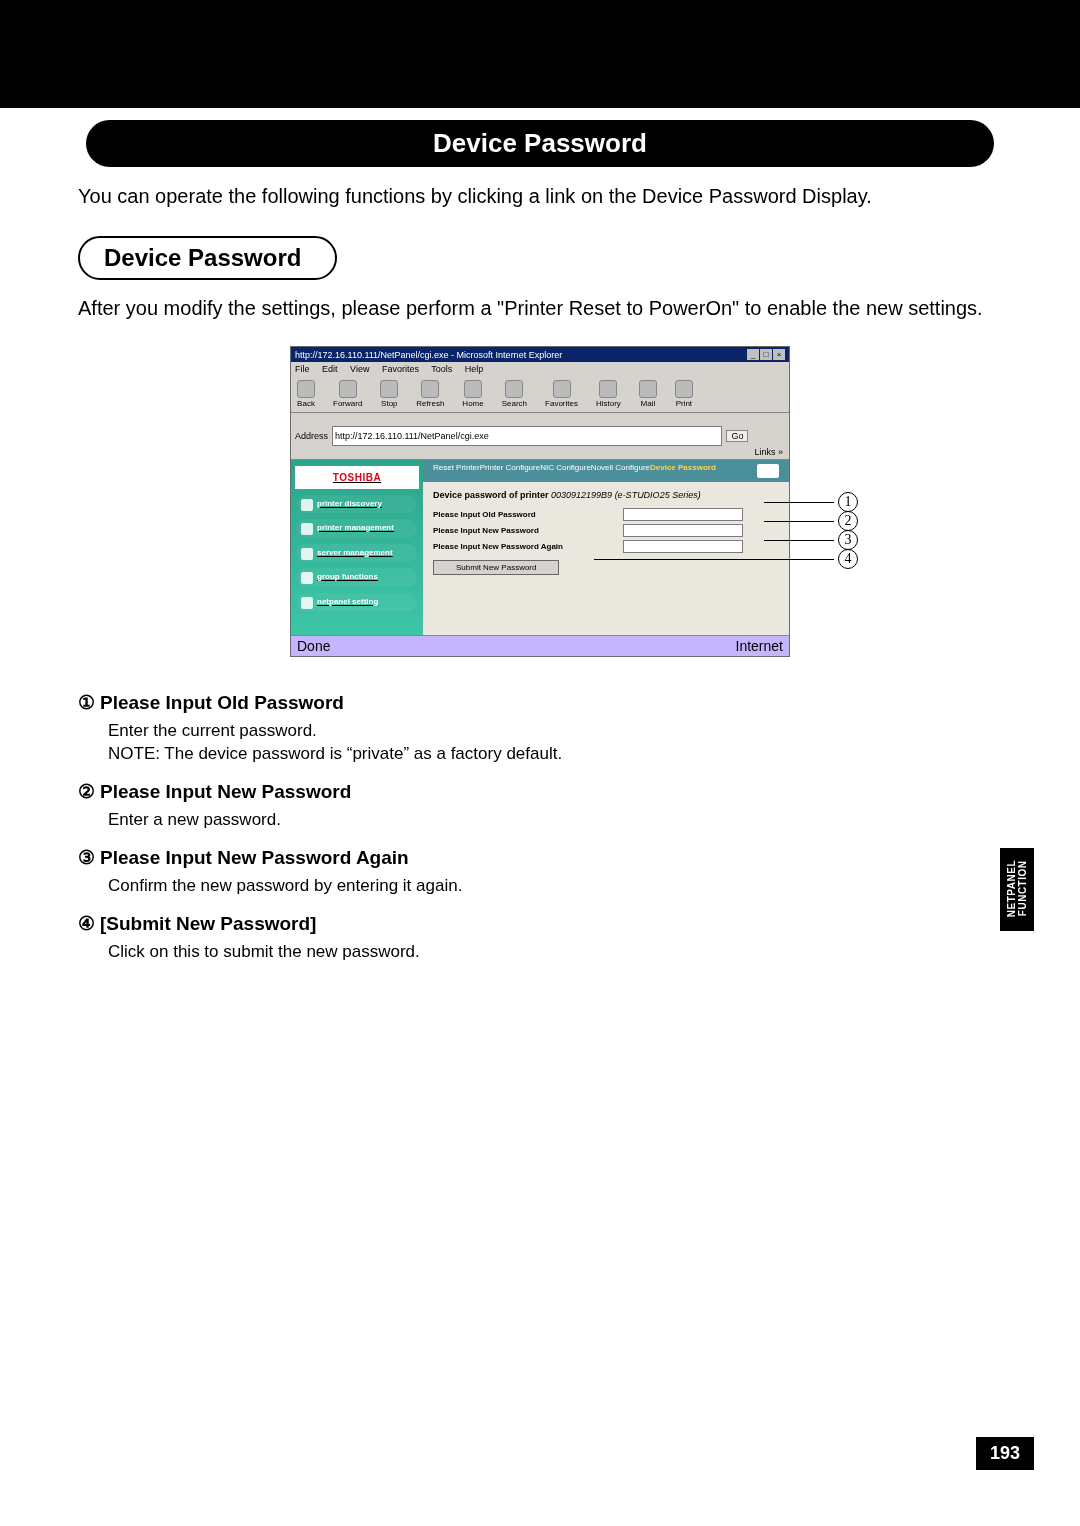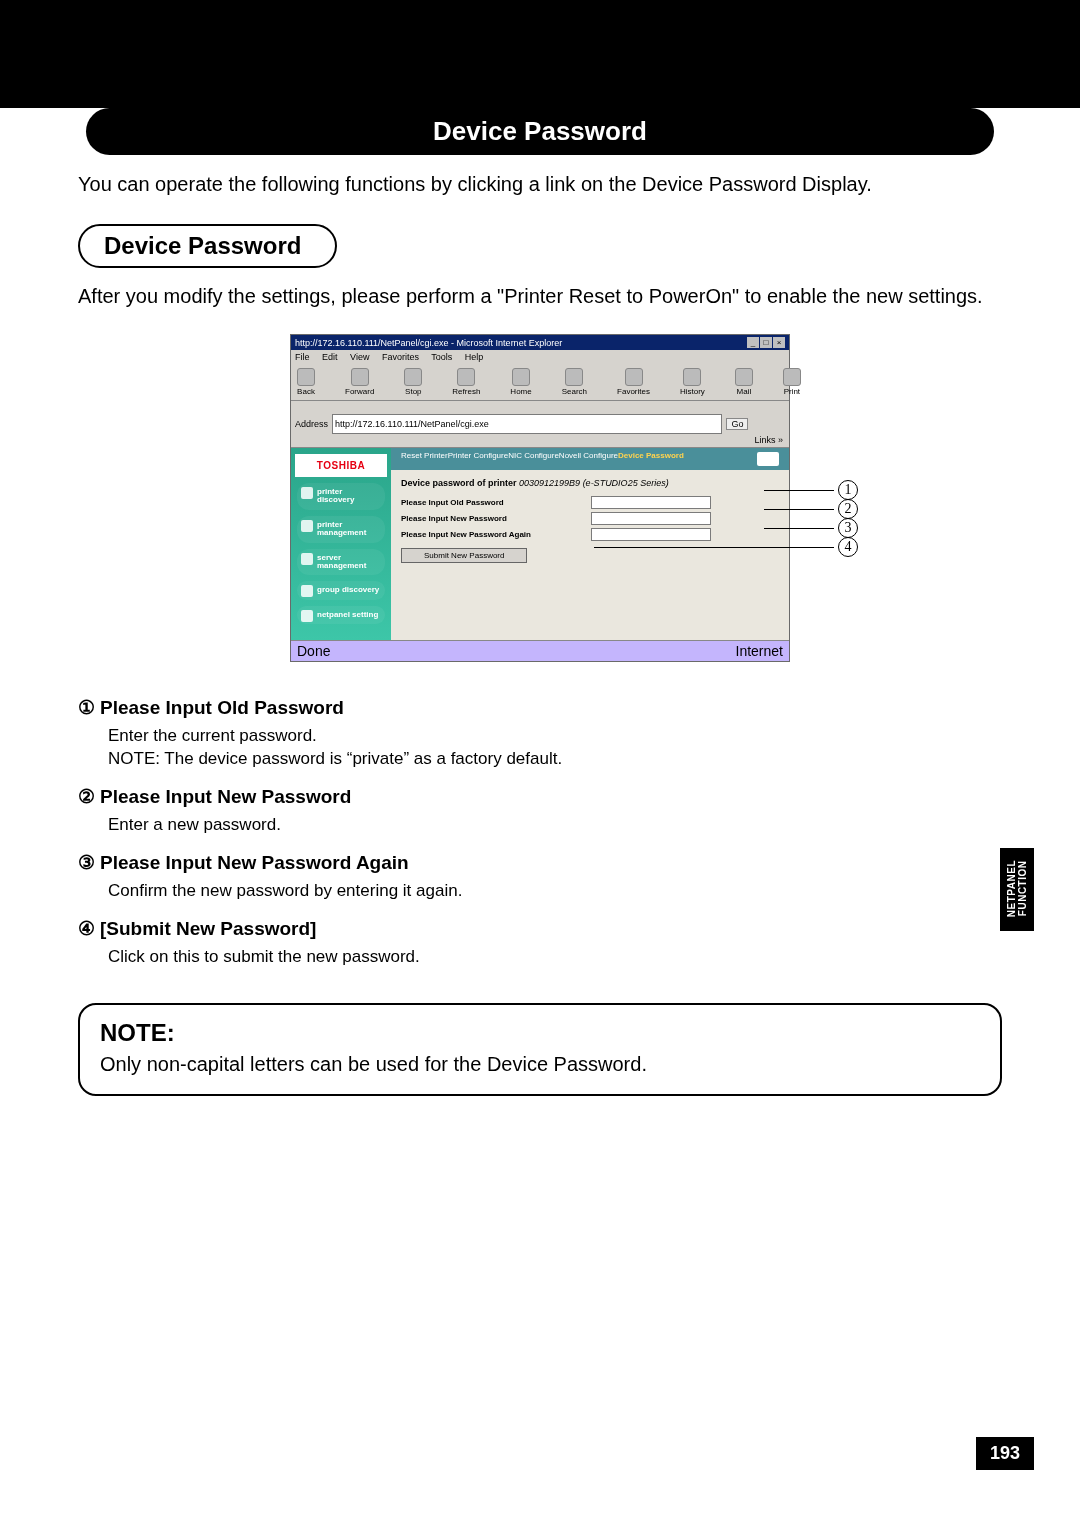--- a/index.html
+++ b/index.html
@@ -1,39 +1,39 @@
 <!DOCTYPE html>
 <html><head>
 <meta charset="utf-8">
 <style>
   * { box-sizing: border-box; margin: 0; padding: 0; }
   html, body { width: 1080px; height: 1526px; background: #ffffff; font-family: Arial, Helvetica, sans-serif; color: #000; }
   .page { position: relative; width: 1080px; height: 1526px; }
   .black-strip { position: absolute; top: 0; left: 0; right: 0; height: 108px; background: #000; }
-  .content { position: absolute; top: 108px; left: 78px; right: 78px; }
+  .content { position: absolute; top: 120px; left: 78px; right: 78px; }
   .pill-title { background: #000; color: #fff; font-weight: bold; font-size: 26px; border-radius: 24px; padding: 8px 0; text-align: center; width: 908px; margin: 0 auto 14px; }
   .intro { font-size: 20px; margin: 16px 0 26px; line-height: 1.35; }
   .sub-pill { display: inline-block; border: 2px solid #000; border-radius: 28px; padding: 6px 34px 6px 24px; font-weight: bold; font-size: 24px; margin-bottom: 14px; }
   .subtext { font-size: 20px; text-align: justify; margin-bottom: 24px; line-height: 1.4; }
   .figure-wrap { position: relative; width: 100%; margin-bottom: 34px; }
   .screenshot { width: 500px; margin: 0 auto; border: 1px solid #6a6a6a; background: #d6d3ce; font-size: 9px; position: relative; }
   .titlebar { background: linear-gradient(#0a246a,#0a246a); color: #fff; padding: 2px 4px; display: flex; align-items: center; justify-content: space-between; font-size: 9px; }
   .titlebar .wbtns span { display:inline-block; width:12px; height:11px; background:#c0c0c0; margin-left:1px; text-align:center; color:#000; font-size:8px; line-height:11px;}
   .menubar { background:#d6d3ce; padding:2px 4px; font-size:9px; }
   .menubar span { margin-right:10px; text-decoration: underline; text-decoration-color: transparent; }
   .menubar span::first-letter { text-decoration: underline; }
-  .toolbar { display:flex; gap:30px; padding:4px 6px; background:#d6d3ce; border-bottom:1px solid #888; }
+  .toolbar { display:flex; gap:18px; padding:4px 6px; background:#d6d3ce; border-bottom:1px solid #888; }
   .tbtn { text-align:center; font-size:8px; }
   .tbtn .ic { width:18px; height:18px; margin:0 auto 1px; background:#bbb; border:1px solid #888; border-radius:3px; }
   .addrbar { display:flex; align-items:center; padding:2px 4px; background:#d6d3ce; gap:4px; border-bottom:1px solid #888; }
   .addrbar input { flex:1; height:20px; font-size:9px; padding:0 2px; border:1px solid #7b7b7b; background:#fff; }
   .gob { font-size:9px; border:1px solid #888; padding:0 4px; background:#eee; }
   .links { font-size:9px; padding:0 2px;margin-top:32px; }
   .webcontent { display:flex; background:#e8e8e8; }
-  .leftpanel { width:100px; background: linear-gradient(#2aa58a,#3dc6a8); padding:4px 0 10px; }
+  .leftpanel { width:132px; background: linear-gradient(#2aa58a,#3dc6a8); padding:4px 0 10px;text-decoration:underline; }
   .logo { background:#fff; color:#e60012; font-weight:bold; font-size:10px; text-align:center; padding:6px 2px; margin:2px 4px 6px; font-family: Arial; letter-spacing:0.5px;}
   .sideitem { margin:6px 6px; padding:5px 4px 5px 20px; background: rgba(255,255,255,0.06); border-radius:12px; color:#fff; font-size:8px; font-weight:bold; line-height:1.05; position:relative; }
   .sideitem::before { content:''; position:absolute; left:4px; top:4px; width:12px; height:12px; background:#fff; border-radius:2px; opacity:0.85; }
   .rightpanel { flex:1; background:#eae7de; }
   .tabstrip { background:#4a8f9a; display:flex; padding:4px 10px; color:#fff; font-size:8px; }
   .tabstrip .tab { line-height:1.1; }
   .tabstrip .tab.active { color:#ffd34e; font-weight:bold; }
   .tabstrip .help { margin-left:auto; width:22px; height:14px; background:#fff; border-radius:2px; }
   .panelbody { padding:8px 10px 60px; }
   .paneltitle { font-size:9px; font-weight:bold; margin-bottom:8px; }
@@ -103,21 +103,21 @@
           <input type="text" value="http://172.16.110.111/NetPanel/cgi.exe" style="">
           <span class="gob">Go</span>
           <span class="links">Links »</span>
         </div>
         <div class="webcontent">
           <div class="leftpanel">
             <div class="logo">TOSHIBA</div>
             <div class="sideitem">printer discovery</div>
             <div class="sideitem">printer management</div>
             <div class="sideitem">server management</div>
-            <div class="sideitem">group discovery</div>
+            <div class="sideitem">group functions</div>
             <div class="sideitem">netpanel setting</div>
           </div>
           <div class="rightpanel">
             <div class="tabstrip">
               <div class="tab">Reset Printer</div>
               <div class="tab">Printer Configure</div>
               <div class="tab">NIC Configure</div>
               <div class="tab">Novell Configure</div>
               <div class="tab active">Device Password</div>
               <div class="help"></div>
@@ -180,24 +180,20 @@
       <div class="item">
         <div class="item-h"><span class="marker">③</span><span>Please Input New Password Again</span></div>
         <div class="item-body">Confirm the new password by entering it again.</div>
       </div>
       <div class="item">
         <div class="item-h"><span class="marker">④</span><span>[Submit New Password]</span></div>
         <div class="item-body">Click on this to submit the new password.</div>
       </div>
     </div>
 
-    <div class="notebox">
-      <h3>NOTE:</h3>
-      <p>Only non-capital letters can be used for the Device Password.</p>
-    </div>
   </div>
 
   <div class="side-tab">
     <div><span>NETPANEL</span><br><span>FUNCTION</span></div>
   </div>
 
   <div class="pagenum">193</div>
 </div>
 
 </body></html>

